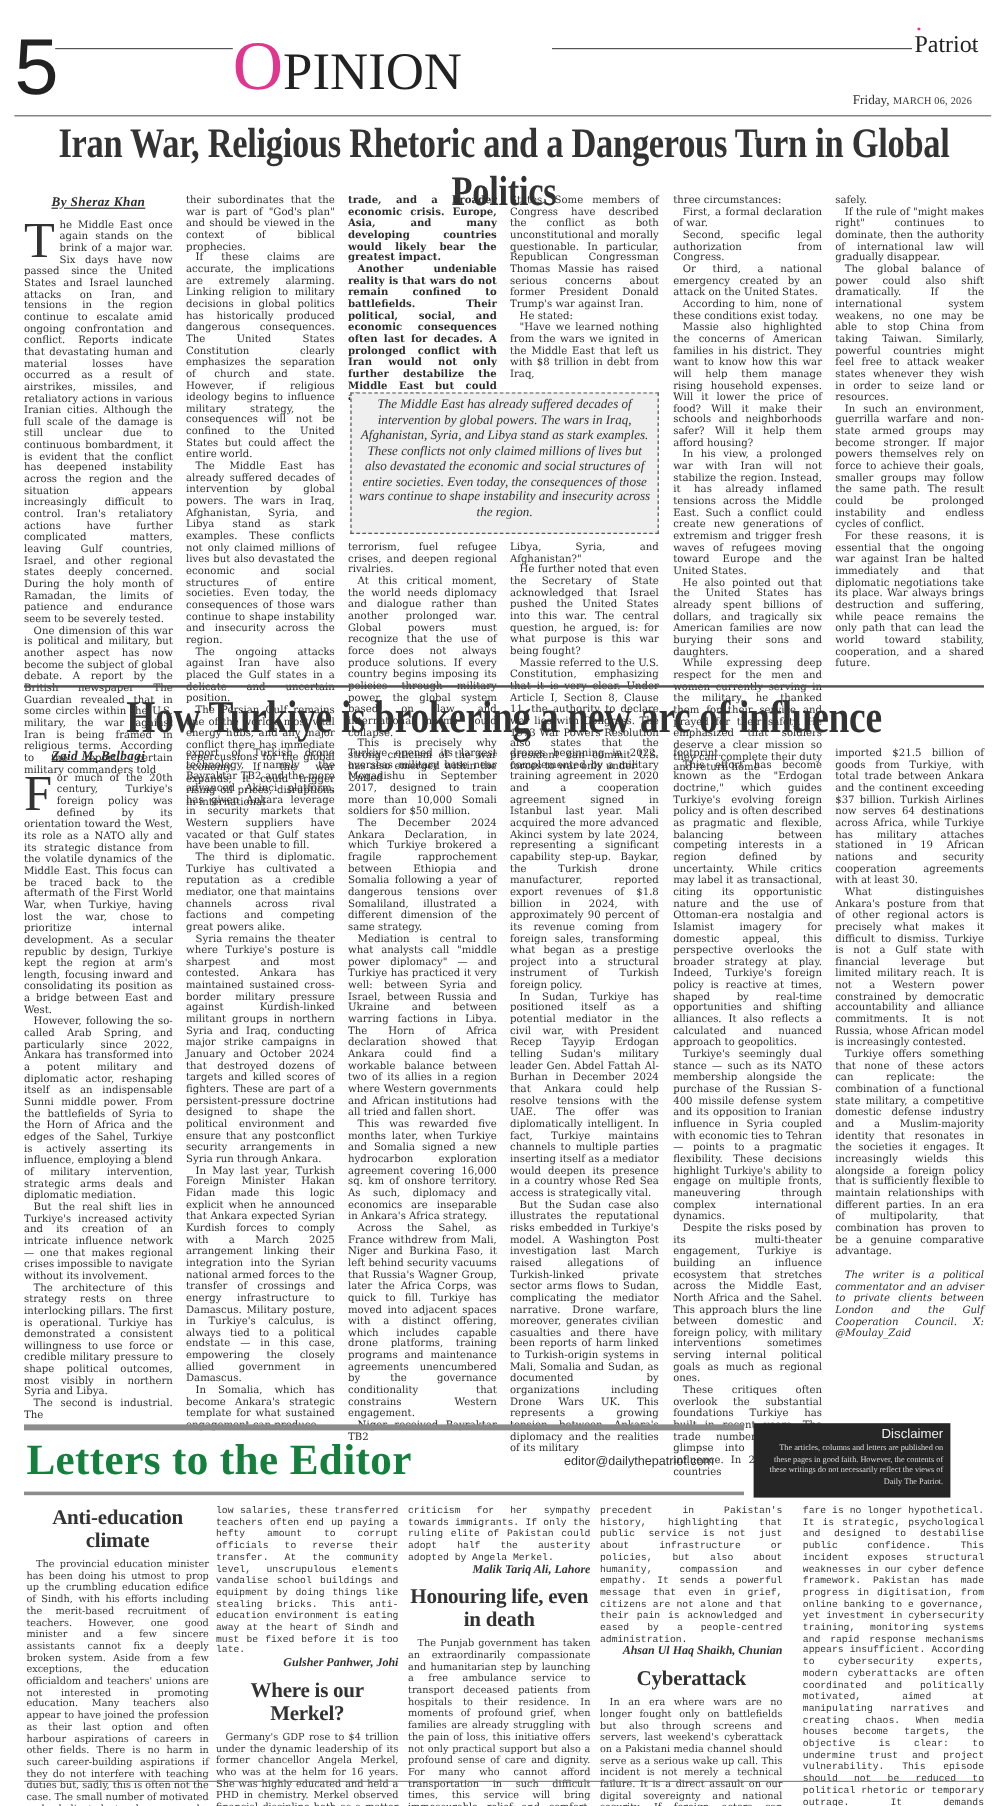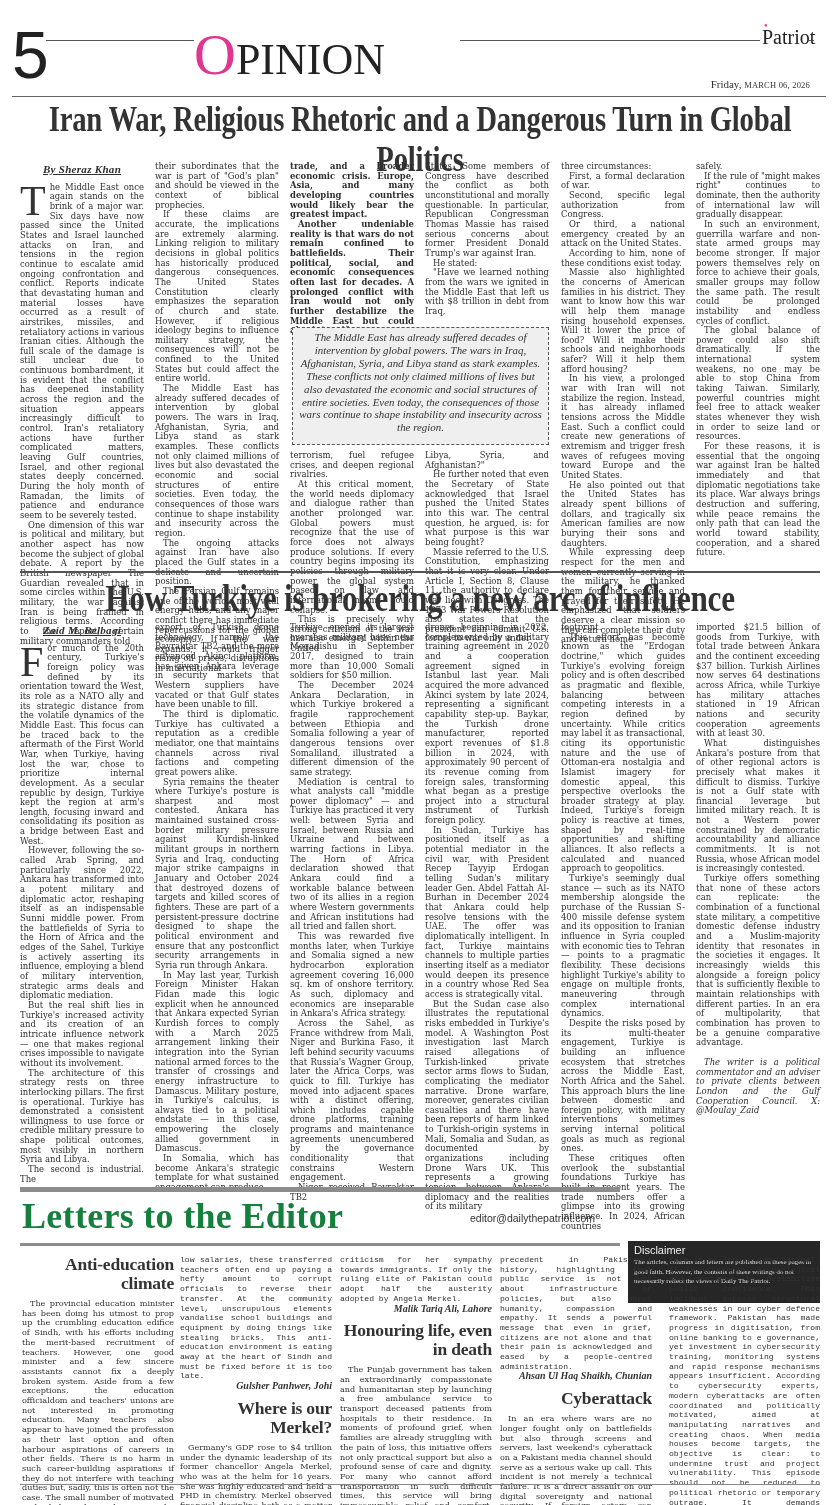--- a/index.html
+++ b/index.html
@@ -53,28 +53,28 @@
   .a2c4 { left: 425px; top: 623px; width: 124px; }
   .a2c5 { left: 561px; top: 623px; width: 124px; }
   .a2c6 { left: 696px; top: 623px; width: 124px; }
   .tagline { font-style: italic; margin-top: 10px; text-indent: 8px; }
 
   
   .letters-bar-top { position: absolute; left: 20px; top: 1187px; width: 600px; height: 5px; background: #8c8c8c; }
   .letters-title { position: absolute; left: 22px; top: 1194px; font-family: "Liberation Serif", serif; font-size: 36px; line-height: 44px; color: #15803d; letter-spacing: 0.3px; }
   .letters-email { position: absolute; left: 470px; top: 1212px; font-family: "Liberation Sans", sans-serif; font-size: 10.5px; color: #333; }
   .letters-bar-bottom { position: absolute; left: 20px; top: 1243px; width: 600px; height: 3px; background: #8c8c8c; }
-  .disclaimer { position: absolute; left: 628px; top: 1241px; width: 192px; height: 62px; background: #262626; color: #e8e8e8; text-align: left; padding: 3px 6px; }
+  .disclaimer { position: absolute; left: 628px; top: 1186px; width: 164px; height: 62px; background: #262626; color: #e8e8e8; text-align: right; padding: 3px 6px; }
   .disclaimer .d-title { font-family: "Liberation Sans", sans-serif; font-size: 11px; line-height: 13px; color: #f0f0f0; }
   .disclaimer .d-body { font-family: "Liberation Serif", serif; font-size: 6.9px; line-height: 9.6px; color: #ddd; }
 
   .lcol { position: absolute; font-size: 8.1px; line-height: 9.7px; text-align: justify; color: #333; font-family: "DejaVu Serif", serif; }
   .lcol p { text-indent: 8px; }
   .lcol p.noindent { text-indent: 0; font-family: Liberation Mono, monospace; }
-  .letter-head { font-family: "Liberation Serif", serif; font-weight: bold; font-size: 17.5px; line-height: 19px; color: #333; text-align: right; margin: 4px 0 6px 0; letter-spacing: -0.2px; }
+  .letter-head { font-family: "Liberation Serif", serif; font-weight: bold; font-size: 17.5px; line-height: 19px; color: #333; text-align: center; margin: 4px 0 6px 0; letter-spacing: -0.2px; }
   .signature { font-family: "Liberation Serif", serif; font-style: italic; font-weight: bold; text-align: right; font-size: 10px; }
 
   .lc1 { left: 22px; top: 1251px; width: 152px; }
   .lc2 { left: 180px; top: 1255px; width: 152px; }
   .lc3 { left: 340px; top: 1255px; width: 152px; }
   .lc4 { left: 500px; top: 1255px; width: 152px; }
   .lc5 { left: 669px; top: 1255px; width: 151px; }
   .letters-bottom-line { position: absolute; left: 20px; top: 1484px; width: 800px; height: 1px; background: #888; }
 </style>
 </head>
@@ -140,22 +140,22 @@
   <p>According to him, none of these conditions exist today.</p>
   <p>Massie also highlighted the concerns of American families in his district. They want to know how this war will help them manage rising household expenses. Will it lower the price of food? Will it make their schools and neighborhoods safer? Will it help them afford housing?</p>
   <p>In his view, a prolonged war with Iran will not stabilize the region. Instead, it has already inflamed tensions across the Middle East. Such a conflict could create new generations of extremism and trigger fresh waves of refugees moving toward Europe and the United States.</p>
   <p>He also pointed out that the United States has already spent billions of dollars, and tragically six American families are now burying their sons and daughters.</p>
   <p>While expressing deep respect for the men and women currently serving in the military, he thanked them for their service and prayed for their safety. He emphasized that soldiers deserve a clear mission so they can complete their duty and return home</p>
 </div>
 
 <div class="col a1c6">
   <p class="noindent">safely.</p>
   <p>If the rule of "might makes right" continues to dominate, then the authority of international law will gradually disappear.</p>
+  <p>The global balance of power could also shift dramatically. If the international system weakens, no one may be able to stop China from taking Taiwan. Similarly, powerful countries might feel free to attack weaker states whenever they wish in order to seize land or resources.</p>
   <p>In such an environment, guerrilla warfare and non-state armed groups may become stronger. If major powers themselves rely on force to achieve their goals, smaller groups may follow the same path. The result could be prolonged instability and endless cycles of conflict.</p>
-  <p>The global balance of power could also shift dramatically. If the international system weakens, no one may be able to stop China from taking Taiwan. Similarly, powerful countries might feel free to attack weaker states whenever they wish in order to seize land or resources.</p>
   <p>For these reasons, it is essential that the ongoing war against Iran be halted immediately and that diplomatic negotiations take its place. War always brings destruction and suffering, while peace remains the only path that can lead the world toward stability, cooperation, and a shared future.</p>
 </div>
 
 <div class="divider-thick"></div>
 
 <h1 class="headline h2">How Turkiye is brokering a new arc of influence</h1>
 
 <div class="col a2c1">
   <div class="byline">Zaid M. Belbagi</div>
   <p class="noindent"><span class="dropcap">F</span><span>or much of the 20th century, Turkiye's foreign policy was defined by its orientation toward the West, its role as a NATO ally and its strategic distance from the volatile dynamics of the Middle East. This focus can be traced back to the aftermath of the First World War, when Turkiye, having lost the war, chose to prioritize internal development. As a secular republic by design, Turkiye kept the region at arm's length, focusing inward and consolidating its position as a bridge between East and West.</span></p>

